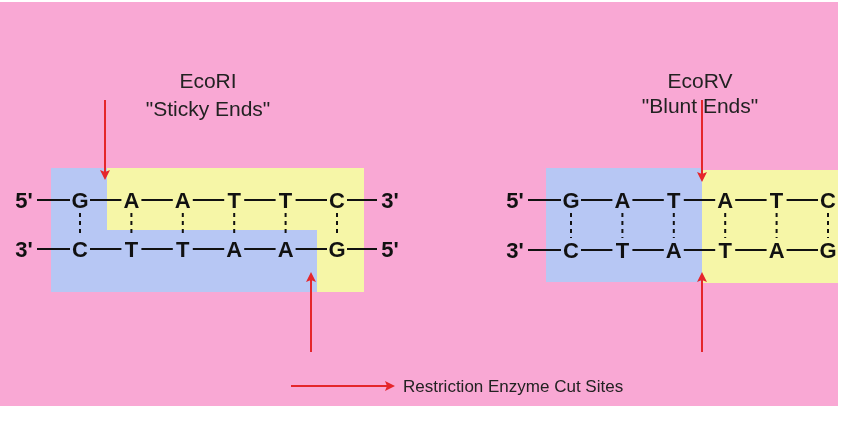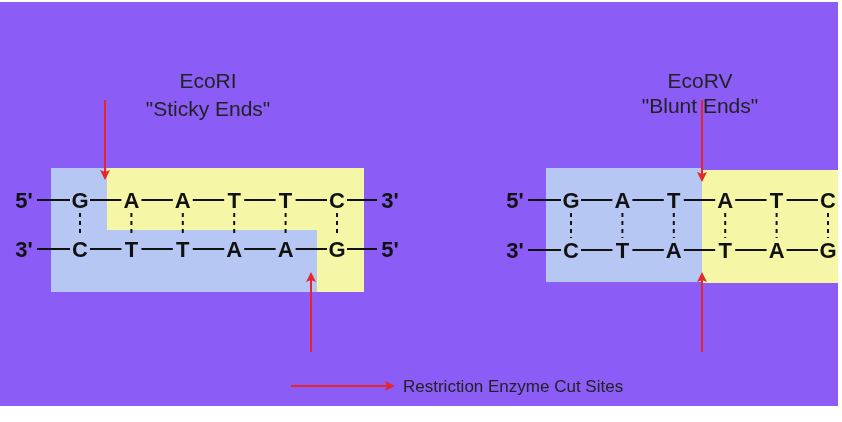--- a/index.html
+++ b/index.html
@@ -1,17 +1,17 @@
 <!DOCTYPE html>
 <html><head>
 <meta charset="utf-8">
 <style>
   html, body { margin: 0; padding: 0; background: #ffffff; }
   body { width: 842px; height: 422px; position: relative; overflow: hidden; font-family: "Liberation Sans", sans-serif; }
-  #figure { position: absolute; left: 0; top: 2px; width: 838px; height: 404px; background: #8b5cf6; text-align: right; }
+  #figure { position: absolute; left: 0; top: 2px; width: 838px; height: 404px; background: #f9a8d4; text-align: right; }
   svg { position: absolute; left: 0; top: 0; }
   .title { font-family: "Liberation Sans", sans-serif; font-size: 21px; fill: #222; text-anchor: middle; }
   .base { font-family: "Liberation Sans", sans-serif; font-size: 22px; font-weight: bold; fill: #111; text-anchor: middle; dominant-baseline: central; }
   .end { font-family: "Liberation Sans", sans-serif; font-size: 22px; font-weight: bold; fill: #111; text-anchor: middle; dominant-baseline: central; }
   .legend-text { font-family: "Liberation Sans", sans-serif; font-size: 17px; fill: #222; dominant-baseline: central; }
   .bond { stroke: #111; stroke-width: 2; }
   .hbond { stroke: #111; stroke-width: 2; stroke-dasharray: 4 4; }
   .arrow { stroke: #e5262b; stroke-width: 2; }
 </style>
 </head>

